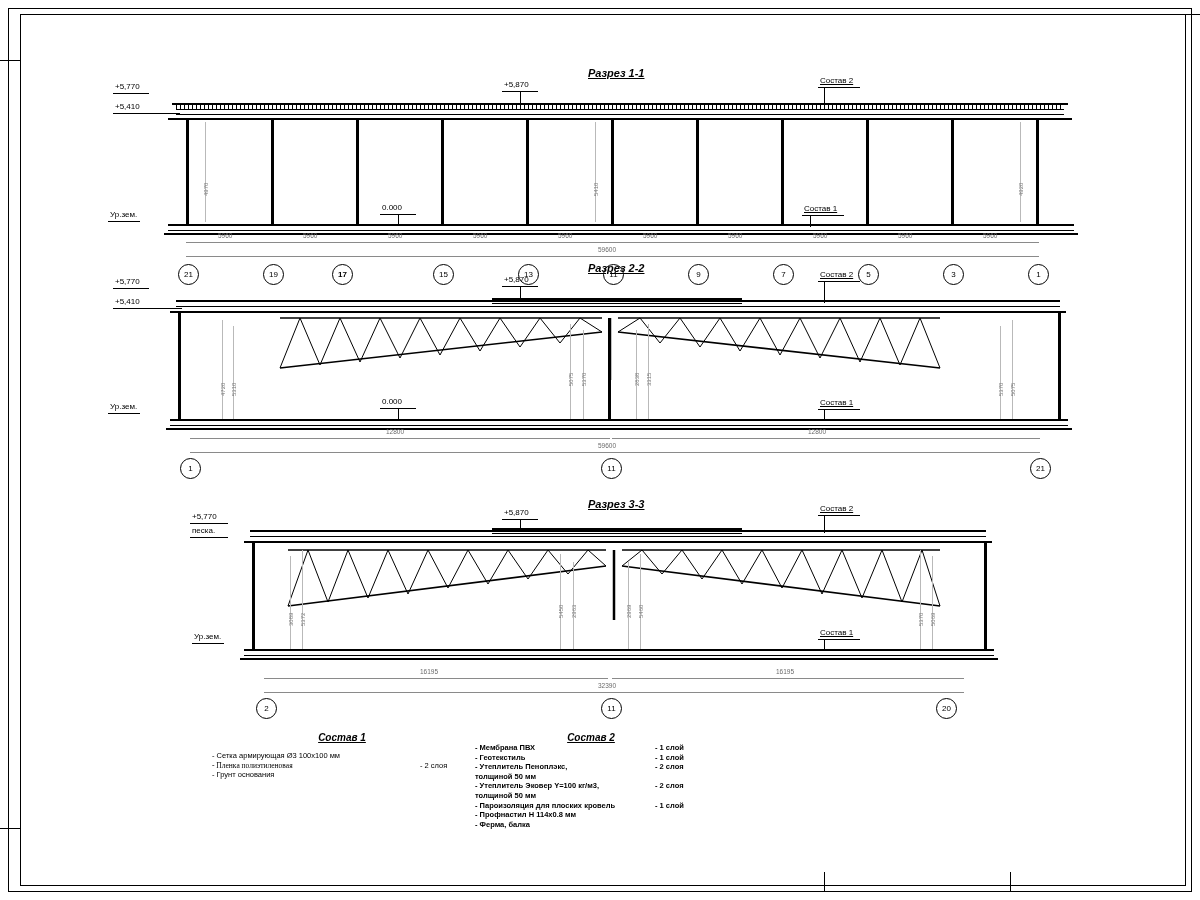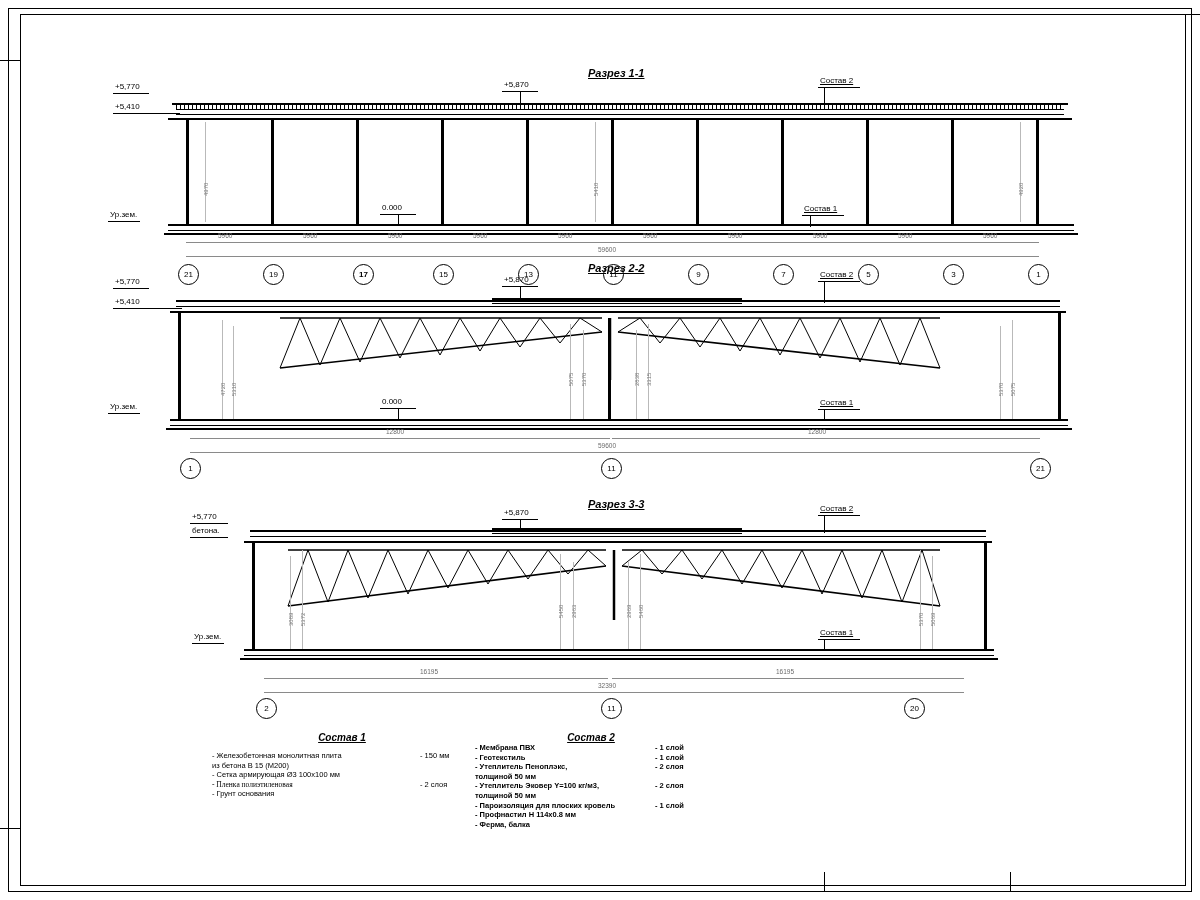--- a/index.html
+++ b/index.html
@@ -129,21 +129,21 @@
     <div class="dimtext" style="left:728px;top:186px;">5960</div>
     <div class="dimtext" style="left:813px;top:186px;">5960</div>
     <div class="dimtext" style="left:898px;top:186px;">5960</div>
     <div class="dimtext" style="left:983px;top:186px;">5960</div>
 
     <div class="dimline" style="left:186px;top:210px;width:853px;"></div>
     <div class="dimtext" style="left:598px;top:200px;">59600</div>
 
     <div class="bubble" style="left:178px;top:218px;">21</div>
     <div class="bubble" style="left:263px;top:218px;">19</div>
-    <div class="bubble" style="left:353px;top:218px;font-weight:bold;">17</div>
+    <div class="bubble" style="left:332px;top:218px;font-weight:bold;">17</div>
     <div class="bubble" style="left:433px;top:218px;">15</div>
     <div class="bubble" style="left:518px;top:218px;">13</div>
     <div class="bubble" style="left:603px;top:218px;">11</div>
     <div class="bubble" style="left:688px;top:218px;">9</div>
     <div class="bubble" style="left:773px;top:218px;">7</div>
     <div class="bubble" style="left:858px;top:218px;">5</div>
     <div class="bubble" style="left:943px;top:218px;">3</div>
     <div class="bubble" style="left:1028px;top:218px;">1</div>
   </div>
 
@@ -233,21 +233,21 @@
     <div class="bubble" style="left:601px;top:208px;">11</div>
     <div class="bubble" style="left:1030px;top:208px;">21</div>
   </div>
 
   <div class="section" style="left:0;top:490px;width:1200px;height:240px;">
 
     <div class="sec-title" style="left:588px;top:8px;">Разрез 3-3</div>
 
     <div class="elev" style="left:192px;top:22px;">+5,770</div>
     <div class="hline" style="left:190px;top:33px;width:38px;"></div>
-    <div class="elev" style="left:192px;top:36px;">бетона.</div>
+    <div class="elev" style="left:192px;top:36px;">песка.</div>
     <div class="hline" style="left:190px;top:47px;width:38px;"></div>
 
     <div class="elev" style="left:504px;top:18px;">+5,870</div>
     <div class="hline" style="left:502px;top:29px;width:36px;"></div>
     <div class="vline" style="left:520px;top:29px;height:10px;"></div>
 
     <div class="hline-thick" style="left:492px;top:38px;width:250px;"></div>
     <div class="hline" style="left:492px;top:43px;width:250px;"></div>
 
     <div class="hline-thick" style="left:250px;top:40px;width:736px;"></div>
@@ -302,31 +302,26 @@
     <div class="dimline" style="left:264px;top:188px;width:344px;"></div>
     <div class="dimline" style="left:612px;top:188px;width:352px;"></div>
     <div class="dimtext" style="left:420px;top:178px;">16195</div>
     <div class="dimtext" style="left:776px;top:178px;">16195</div>
 
     <div class="dimline" style="left:264px;top:202px;width:700px;"></div>
     <div class="dimtext" style="left:598px;top:192px;">32390</div>
 
     <div class="bubble" style="left:256px;top:208px;">2</div>
     <div class="bubble" style="left:601px;top:208px;">11</div>
-    <div class="bubble" style="left:904px;top:208px;">20</div>
+    <div class="bubble" style="left:936px;top:208px;">20</div>
   </div>
 
   <div class="notes" style="left:212px;top:732px;width:260px;">
     <div class="notes-title">Состав 1</div>
     <div style="margin-top:8px;">
-      <div class="notes-row">
-        <div class="a" style="white-space:pre-line;">- Железобетонная  монолитная плита
-  из бетона В 15 (М200)</div>
-        <div class="b">- 150 мм</div>
-      </div>
       <div class="notes-row">
         <div class="a" style="white-space:pre-line;">- Сетка армирующая Ø3 100х100 мм</div>
         <div class="b"></div>
       </div>
       <div class="notes-row">
         <div class="a" style="white-space:pre-line;font-family:Liberation Serif, serif;">- Пленка полиэтиленовая</div>
         <div class="b">- 2 слоя</div>
       </div>
       <div class="notes-row">
         <div class="a" style="white-space:pre-line;">- Грунт основания</div>

